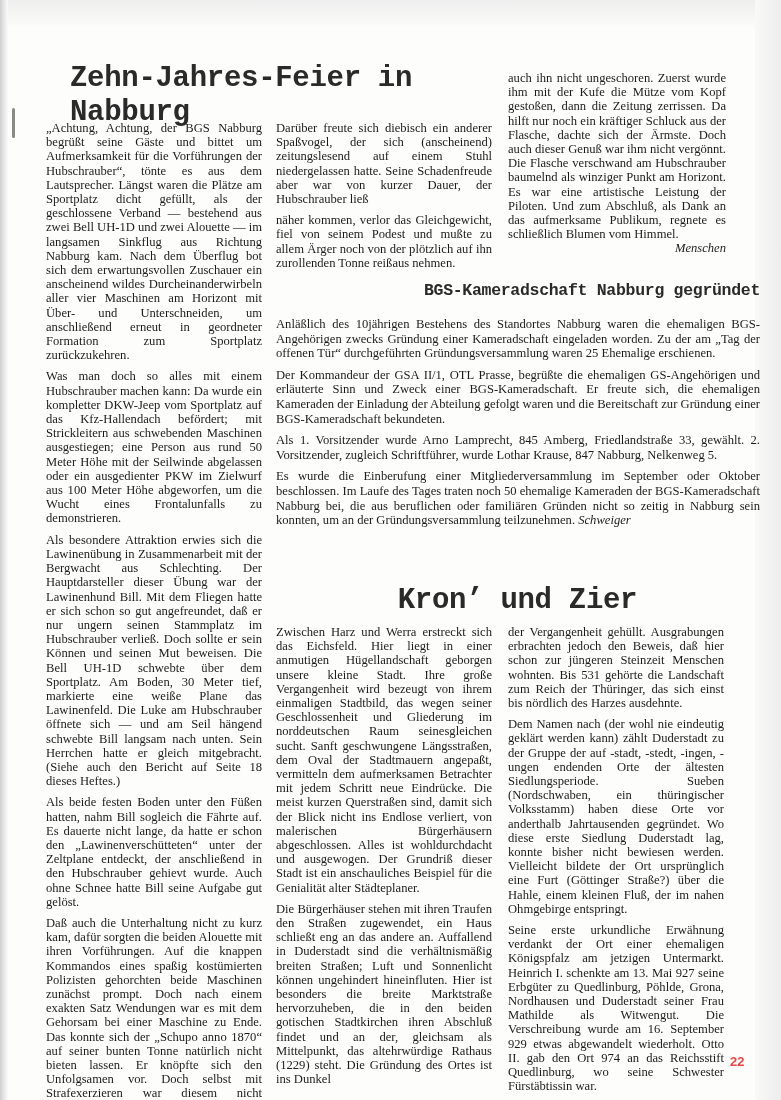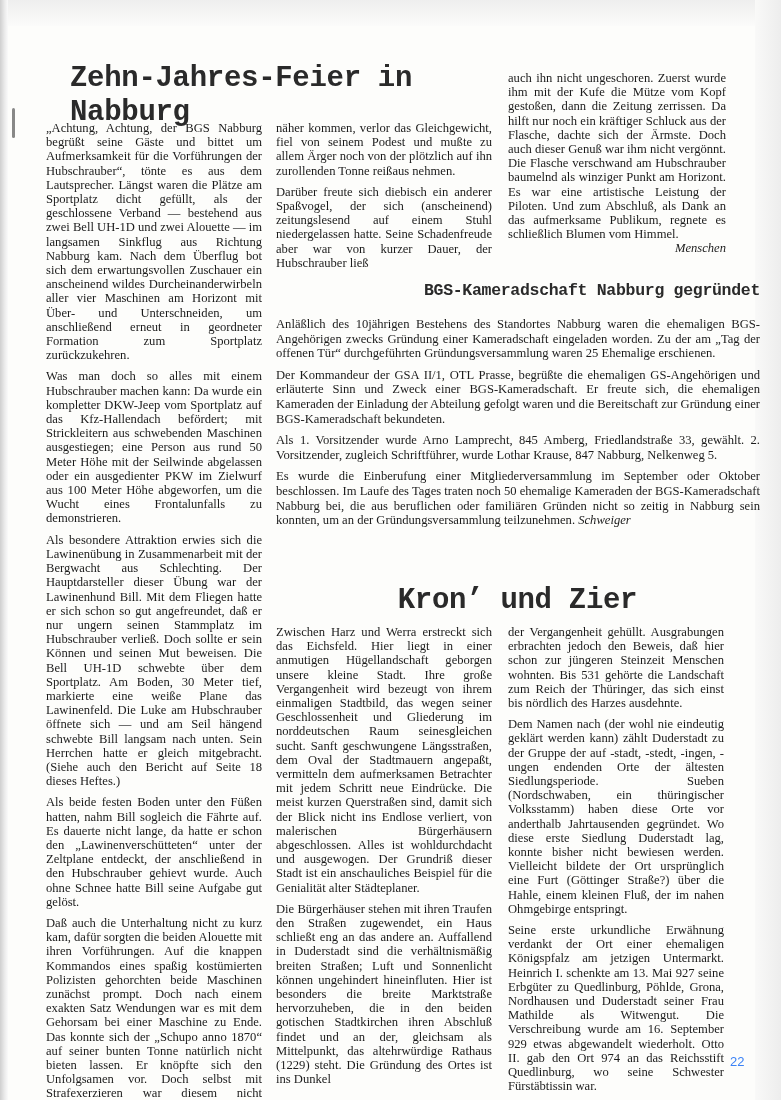--- a/index.html
+++ b/index.html
@@ -39,21 +39,21 @@
   .c1 { left: 46px; top: 121px; width: 216px; }
   .c2 { left: 276px; top: 121px; width: 216px; }
   .c3 { left: 508px; top: 39px; width: 218px; margin-top: 32px; }
   .c4 { left: 276px; top: 317px; width: 484px; line-height: 14.6px; }
   .c5 { left: 276px; top: 625px; width: 216px; }
   .c6 { left: 508px; top: 625px; width: 216px; }
   .sig { font-style: italic; float: right; }
   .sig-inline { font-style: italic; margin-top: 28px; }
   .page-num {
     position: absolute; left: 730px; top: 1054px; font-family: "Liberation Sans", "DejaVu Sans", sans-serif;
-    font-weight: normal; font-size: 13px; color: #3b82f6;
+    font-weight: bold; font-size: 13px; color: #ef4444;
   }
 </style>
 </head>
 <body>
 
 <div class="edge-top"></div>
 <div class="edge-left"></div>
 <div class="edge-right"></div>
 <div class="smudge"></div>
 
@@ -61,22 +61,22 @@
 
 <div class="col c1">
   <p>„Achtung, Achtung, der BGS Nabburg begrüßt seine Gäste und bittet um Aufmerksamkeit für die Vorführungen der Hubschrauber“, tönte es aus dem Lautsprecher. Längst waren die Plätze am Sportplatz dicht gefüllt, als der geschlossene Verband — bestehend aus zwei Bell UH-1D und zwei Alouette — im langsamen Sinkflug aus Richtung Nabburg kam. Nach dem Überflug bot sich dem erwartungsvollen Zuschauer ein anscheinend wildes Durcheinanderwirbeln aller vier Maschinen am Horizont mit Über- und Unterschneiden, um anschließend erneut in geordneter Formation zum Sportplatz zurückzukehren.</p>
   <p>Was man doch so alles mit einem Hubschrauber machen kann: Da wurde ein kompletter DKW-Jeep vom Sportplatz auf das Kfz-Hallendach befördert; mit Strickleitern aus schwebenden Maschinen ausgestiegen; eine Person aus rund 50 Meter Höhe mit der Seilwinde abgelassen oder ein ausgedienter PKW im Zielwurf aus 100 Meter Höhe abgeworfen, um die Wucht eines Frontalunfalls zu demonstrieren.</p>
   <p>Als besondere Attraktion erwies sich die Lawinenübung in Zusammenarbeit mit der Bergwacht aus Schlechting. Der Hauptdarsteller dieser Übung war der Lawinenhund Bill. Mit dem Fliegen hatte er sich schon so gut angefreundet, daß er nur ungern seinen Stammplatz im Hubschrauber verließ. Doch sollte er sein Können und seinen Mut beweisen. Die Bell UH-1D schwebte über dem Sportplatz. Am Boden, 30 Meter tief, markierte eine weiße Plane das Lawinenfeld. Die Luke am Hubschrauber öffnete sich — und am Seil hängend schwebte Bill langsam nach unten. Sein Herrchen hatte er gleich mitgebracht. (Siehe auch den Bericht auf Seite 18 dieses Heftes.)</p>
   <p>Als beide festen Boden unter den Füßen hatten, nahm Bill sogleich die Fährte auf. Es dauerte nicht lange, da hatte er schon den „Lawinenverschütteten“ unter der Zeltplane entdeckt, der anschließend in den Hubschrauber gehievt wurde. Auch ohne Schnee hatte Bill seine Aufgabe gut gelöst.</p>
   <p>Daß auch die Unterhaltung nicht zu kurz kam, dafür sorgten die beiden Alouette mit ihren Vorführungen. Auf die knappen Kommandos eines spaßig kostümierten Polizisten gehorchten beide Maschinen zunächst prompt. Doch nach einem exakten Satz Wendungen war es mit dem Gehorsam bei einer Maschine zu Ende. Das konnte sich der „Schupo anno 1870“ auf seiner bunten Tonne natürlich nicht bieten lassen. Er knöpfte sich den Unfolgsamen vor. Doch selbst mit Strafexerzieren war diesem nicht beizukommen, im Gegenteil! Der Schupo sah die Maschine bedrohlich</p>
 </div>
 
 <div class="col c2">
+  <p>Darüber freute sich diebisch ein anderer Spaßvogel, der sich (anscheinend) zeitungslesend auf einem Stuhl niedergelassen hatte. Seine Schadenfreude aber war von kurzer Dauer, der Hubschrauber ließ</p>
   <p>näher kommen, verlor das Gleichgewicht, fiel von seinem Podest und mußte zu allem Ärger noch von der plötzlich auf ihn zurollenden Tonne reißaus nehmen.</p>
-  <p>Darüber freute sich diebisch ein anderer Spaßvogel, der sich (anscheinend) zeitungslesend auf einem Stuhl niedergelassen hatte. Seine Schadenfreude aber war von kurzer Dauer, der Hubschrauber ließ</p>
 </div>
 
 <div class="col c3">
   <p>
     <span>auch ihn nicht ungeschoren. Zuerst wurde ihm mit der Kufe die Mütze vom Kopf gestoßen, dann die Zeitung zerrissen. Da hilft nur noch ein kräftiger Schluck aus der Flasche, dachte sich der Ärmste. Doch auch dieser Genuß war ihm nicht vergönnt. Die Flasche verschwand am Hubschrauber baumelnd als winziger Punkt am Horizont. Es war eine artistische Leistung der Piloten. Und zum Abschluß, als Dank an das aufmerksame Publikum, regnete es schließlich Blumen vom Himmel.</span>
     <span class="sig">Menschen</span>
   </p>
 </div>
 
 <h1 class="title t2">BGS-Kameradschaft Nabburg gegründet</h1>

